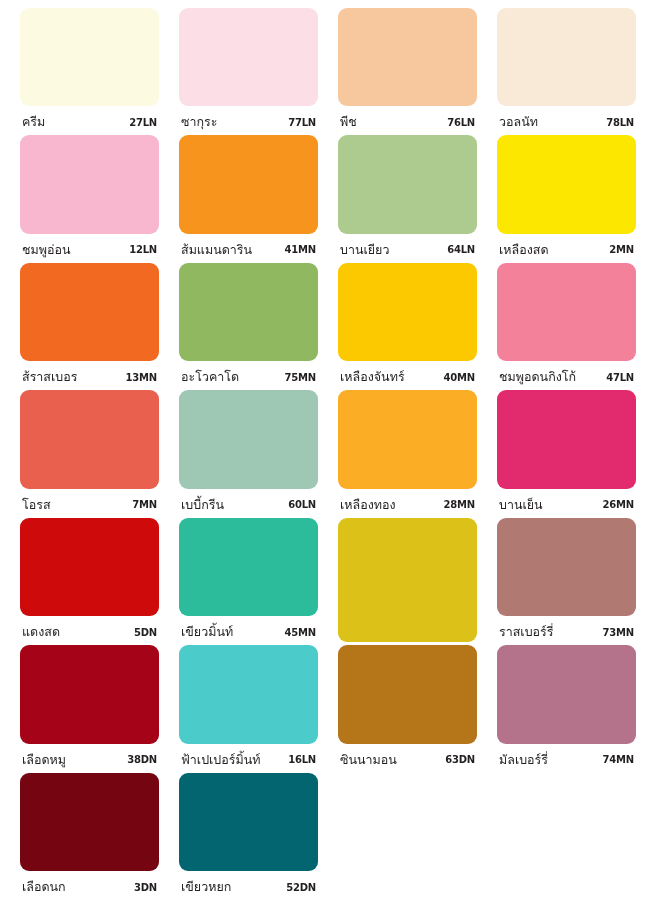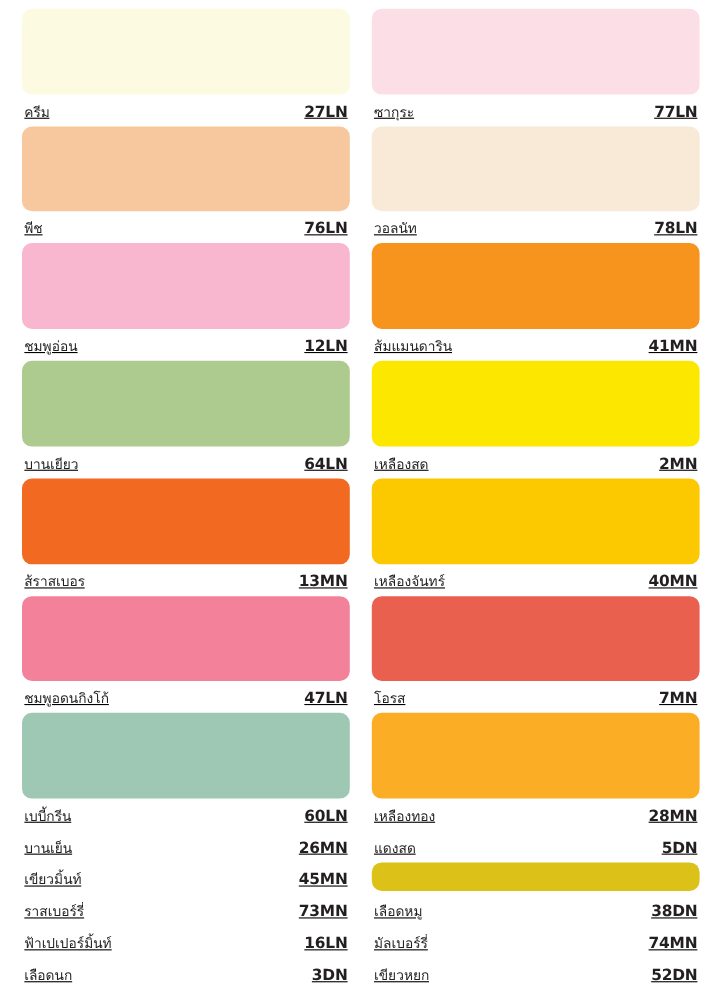--- a/index.html
+++ b/index.html
@@ -11,26 +11,25 @@
   body {
     width: 656px;
     height: 906px;
     font-family: "DejaVu Sans", "Liberation Sans", sans-serif;
     overflow: hidden;
   }
   #palette-grid {
     width: 656px;
     height: 906px;
     display: grid;
-    grid-template-columns: repeat(2, 1fr);
+    grid-template-columns: repeat(4, 1fr);
     grid-template-rows: repeat(7, 1fr);
     padding: 8px 10px 6px 10px;
     column-gap: 0px;
     row-gap: 0px;
-    text-decoration: underline;
   }
   .swatch-cell {
     display: flex;
     flex-direction: column;
     padding: 0 10px 0 10px;
   }
   .swatch-chip {
     flex: 1 1 auto;
     border-radius: 9px;
     margin-bottom: 3px;
@@ -45,21 +44,21 @@
     padding: 0 2px 0 2px;
   }
   .swatch-name {
     font-size: 12.5px;
     color: #231f20;
     letter-spacing: 0px;
     white-space: nowrap;
     overflow: hidden;
   }
   .swatch-code {
-    font-size: 14px;
+    font-size: 10px;
     color: #231f20;
     font-weight: 700;
     letter-spacing: -0.2px;
     white-space: nowrap;
     padding-left: 4px;
   }
 </style>
 </head>
 <body>
 
@@ -121,20 +120,27 @@
       </div>
     </div>
     <div class="swatch-cell">
       <div class="swatch-chip" style="background-color: rgb(242, 106, 33);"></div>
       <div class="swatch-caption">
         <span class="swatch-name">ส้ราสเบอร</span>
         <span class="swatch-code">13MN</span>
       </div>
     </div>
     <div class="swatch-cell">
+      <div class="swatch-chip" style="background-color: rgb(143, 184, 97);"></div>
+      <div class="swatch-caption">
+        <span class="swatch-name">อะโวคาโด</span>
+        <span class="swatch-code">75MN</span>
+      </div>
+    </div>
+    <div class="swatch-cell">
       <div class="swatch-chip" style="background-color: rgb(252, 200, 0);"></div>
       <div class="swatch-caption">
         <span class="swatch-name">เหลืองจันทร์</span>
         <span class="swatch-code">40MN</span>
       </div>
     </div>
     <div class="swatch-cell">
       <div class="swatch-chip" style="background-color: rgb(244, 129, 154);"></div>
       <div class="swatch-caption">
         <span class="swatch-name">ชมพูอดนกิงโก้</span>
@@ -198,20 +204,27 @@
       <div class="swatch-caption">
         <span class="swatch-name">เลือดหมู</span>
         <span class="swatch-code">38DN</span>
       </div>
     </div>
     <div class="swatch-cell">
       <div class="swatch-chip" style="background-color: rgb(76, 203, 203);"></div>
       <div class="swatch-caption">
         <span class="swatch-name">ฟ้าเปเปอร์มิ้นท์</span>
         <span class="swatch-code">16LN</span>
+      </div>
+    </div>
+    <div class="swatch-cell">
+      <div class="swatch-chip" style="background-color: rgb(181, 118, 26);"></div>
+      <div class="swatch-caption">
+        <span class="swatch-name">ซินนามอน</span>
+        <span class="swatch-code">63DN</span>
       </div>
     </div>
     <div class="swatch-cell">
       <div class="swatch-chip" style="background-color: rgb(180, 115, 139);"></div>
       <div class="swatch-caption">
         <span class="swatch-name">มัลเบอร์รี่</span>
         <span class="swatch-code">74MN</span>
       </div>
     </div>
     <div class="swatch-cell">

